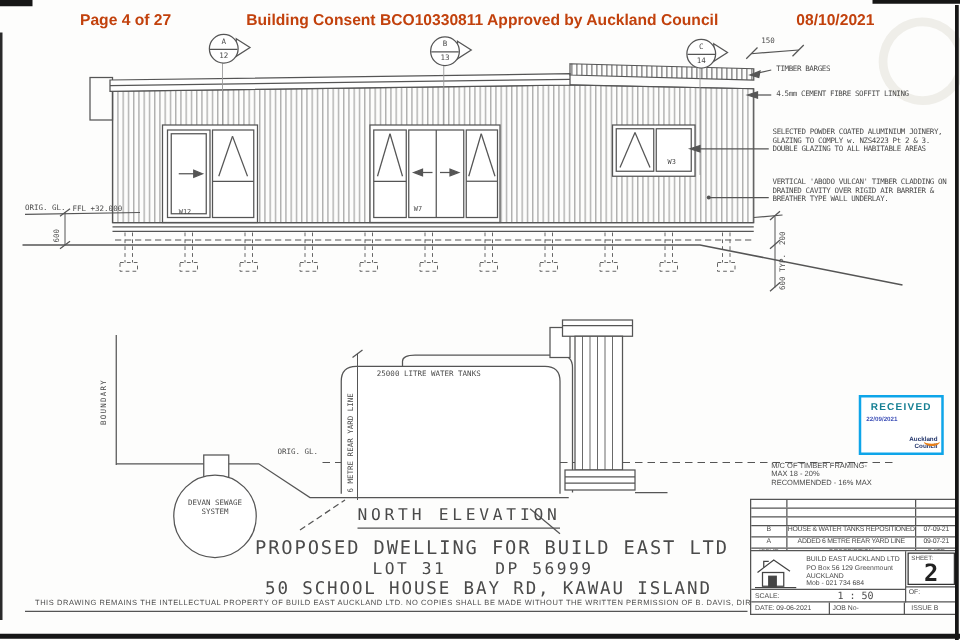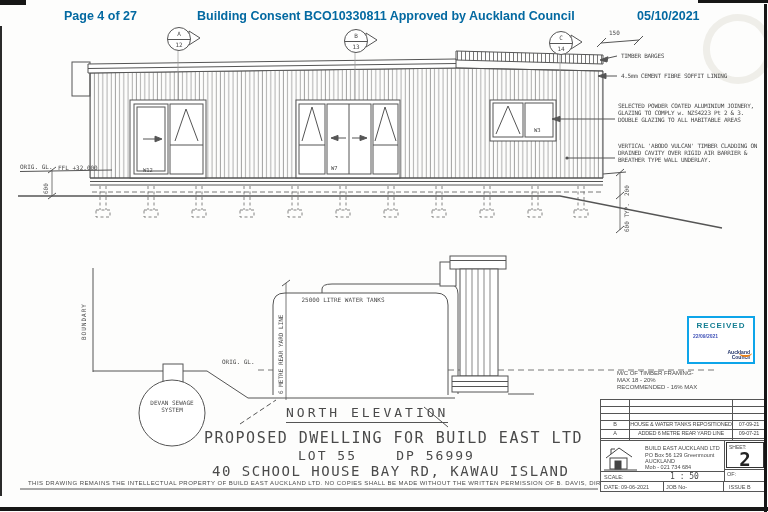--- a/index.html
+++ b/index.html
@@ -3,21 +3,21 @@
 <meta charset="utf-8">
 <style>
   html,body{margin:0;padding:0;background:#e8e8e8;}
   .sheet{position:relative;width:768px;height:512px;background:#fdfdfc;overflow:hidden;
          font-family:"Liberation Sans",sans-serif;}
   .abs{position:absolute;}
   .arch{position:absolute;font-family:"DejaVu Sans Mono",monospace;color:#4a4a4a;white-space:nowrap;}
   .tiny{position:absolute;font-family:"Liberation Sans",sans-serif;color:#4a4a4a;}
   .vt{transform:rotate(-90deg);transform-origin:0 0;}
   .ctr{text-align:center;white-space:normal;}
-  .hdr{position:absolute;top:9px;font-weight:bold;font-size:12.5px;color:#0369a1;white-space:nowrap;}
+  .hdr{position:absolute;top:9px;font-weight:bold;font-size:12.5px;color:#c2410c;white-space:nowrap;}
   .bubble{position:absolute;width:22px;height:22px;border:1px solid #555;border-radius:50%;background:#fff;
           font-family:"DejaVu Sans Mono",monospace;font-size:6px;color:#4a4a4a;text-align:center;z-index:3;}
   .bubble .l{height:11px;line-height:12px;border-bottom:1px solid #555;}
   .bubble .n{height:10px;line-height:10px;}
   .ann{position:absolute;font-family:"DejaVu Sans Mono",monospace;font-size:6px;line-height:7px;
        color:#4a4a4a;letter-spacing:-0.3px;}
   .revrow{display:flex;border-bottom:1px solid #555;}
   .revrow>div{font-size:5.5px;color:#4a4a4a;text-align:center;overflow:hidden;letter-spacing:-0.2px;line-height:1.3;}
   .rc1{width:28px;border-right:1px solid #555;}
   .rc2{width:102px;border-right:1px solid #555;}
@@ -27,21 +27,21 @@
   .tb{position:absolute;border:1px solid #555;background:#fff;}
   .edge{position:absolute;background:#161616;z-index:6;}
 </style>
 </head>
 <body>
 
 <div class="sheet">
 
   <div class="hdr" style="left:64px;">Page 4 of 27</div>
   <div class="hdr" style="left:161px;padding-left:36px;">Building Consent BCO10330811 Approved by Auckland Council</div>
-  <div class="hdr" style="left:637px;">05/10/2021</div>
+  <div class="hdr" style="left:637px;">08/10/2021</div>
 
   <div class="abs" style="left:703px;top:14px;width:56px;height:56px;border:7px solid rgba(180,170,150,0.18);border-radius:50%;transform:rotate(12deg);"></div>
 
   <svg class="abs" style="left:0;top:0;" width="768" height="512" viewBox="0 0 768 512">
     <defs>
       <pattern id="clad" width="4.2" height="10" patternUnits="userSpaceOnUse">
           <path d="M2 0 V10" stroke="#8f8f8f" stroke-width="0.8"></path>
         </pattern>
       <pattern id="hatch" width="4" height="14" patternUnits="userSpaceOnUse">
           <path d="M1.5 0 V14" stroke="#777" stroke-width="1"></path>
@@ -209,22 +209,22 @@
   <div class="arch" style="left:534px;top:127px;font-size:5.5px;">W3</div>
 
   <div class="arch vt" style="left:80px;top:340px;font-size:6px;letter-spacing:1px;">BOUNDARY</div>
   <div class="arch vt" style="left:277px;top:394px;font-size:6px;">6 METRE REAR YARD LINE</div>
   <div class="arch ctr" style="left:298px;top:296px;width:90px;font-size:6px;line-height:7px;">25000 LITRE WATER TANKS</div>
   <div class="arch" style="left:222px;top:358px;font-size:6px;">ORIG. GL.</div>
   <div class="arch ctr" style="left:146px;top:400px;width:52px;font-size:6px;line-height:6.5px;z-index:3;">DEVAN SEWAGE SYSTEM</div>
 
   <div class="arch" style="left:286px;top:405px;font-size:13px;letter-spacing:3px;border-bottom:1px solid #555;padding-bottom:2px;">NORTH ELEVATION</div>
   <div class="arch" style="left:204px;top:429px;font-size:15px;letter-spacing:1.5px;">PROPOSED DWELLING FOR BUILD EAST LTD</div>
-  <div class="arch" style="left:298px;top:448px;font-size:13px;letter-spacing:2px;white-space:pre;">LOT 55    DP 56999</div>
-  <div class="arch" style="left:212px;top:463px;font-size:14px;letter-spacing:1.5px;">40 SCHOOL HOUSE BAY RD, KAWAU ISLAND</div>
+  <div class="arch" style="left:298px;top:448px;font-size:13px;letter-spacing:2px;white-space:pre;">LOT 31    DP 56999</div>
+  <div class="arch" style="left:212px;top:463px;font-size:14px;letter-spacing:1.5px;">50 SCHOOL HOUSE BAY RD, KAWAU ISLAND</div>
   <div class="tiny" style="left:28px;top:480px;font-size:6px;letter-spacing:0.45px;white-space:nowrap;">THIS DRAWING REMAINS THE INTELLECTUAL PROPERTY OF BUILD EAST AUCKLAND LTD. NO COPIES SHALL BE MADE WITHOUT THE WRITTEN PERMISSION OF B. DAVIS, DIRECTOR</div>
 
   <div>
     <div class="tiny" style="left:617px;top:370px;font-size:6px;">M/C OF TIMBER FRAMING-</div>
     <div class="tiny" style="left:617px;top:377px;font-size:6px;">MAX 18 - 20%</div>
     <div class="tiny" style="left:617px;top:384px;font-size:6px;">RECOMMENDED - 16% MAX</div>
   </div>
 
   <div class="tb" style="left:600px;top:399px;width:164px;">
     <div class="revrow" style="height:6px;">

